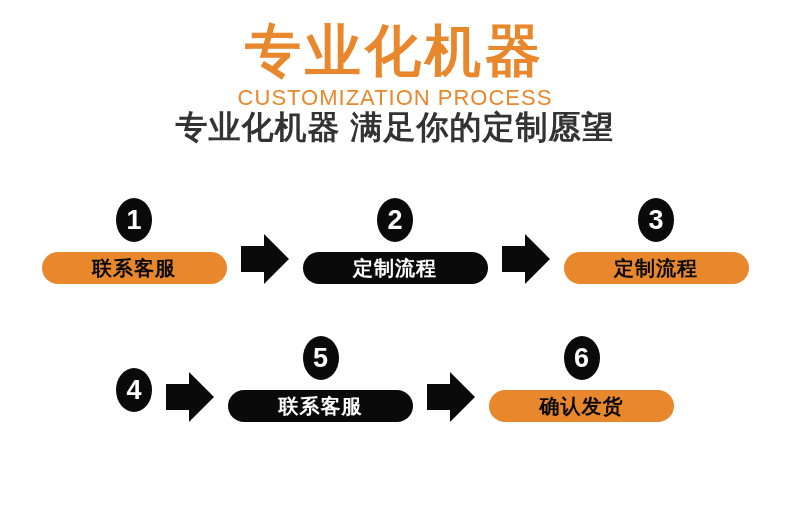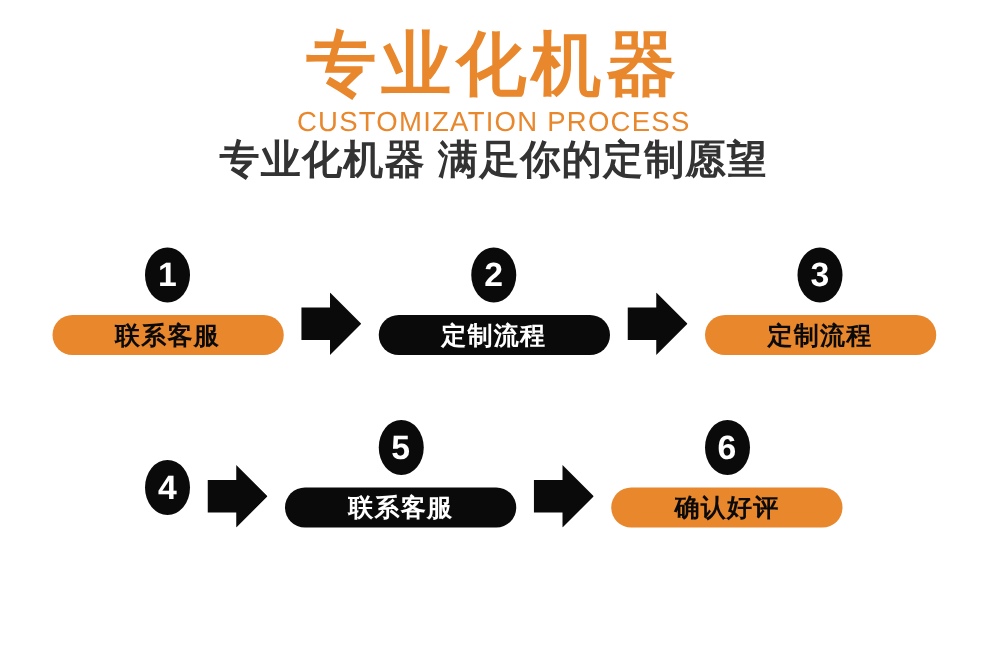--- a/index.html
+++ b/index.html
@@ -143,17 +143,17 @@
     </svg>
     <div class="step">
       <div class="badge">5</div>
       <div class="pill pill--black">联系客服</div>
     </div>
     <svg class="arrow" viewBox="0 0 48 50" aria-hidden="true">
       <polygon points="0,12 23,12 23,0 48,25 23,50 23,38 0,38"></polygon>
     </svg>
     <div class="step">
       <div class="badge">6</div>
-      <div class="pill pill--orange">确认好评</div>
+      <div class="pill pill--orange">确认发货</div>
     </div>
   </div>
 
 </div>
 
 </body></html>

